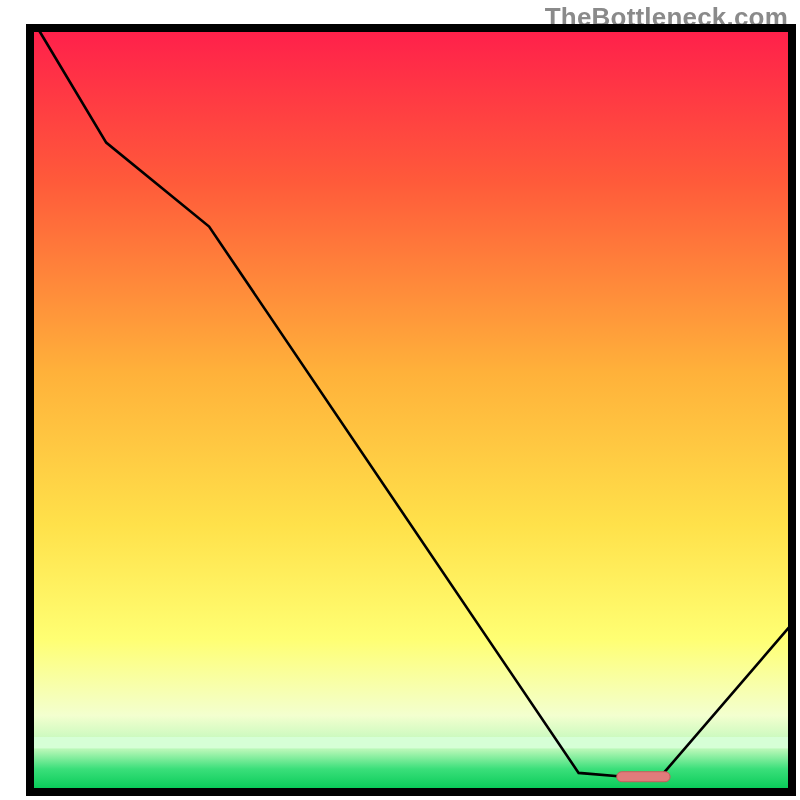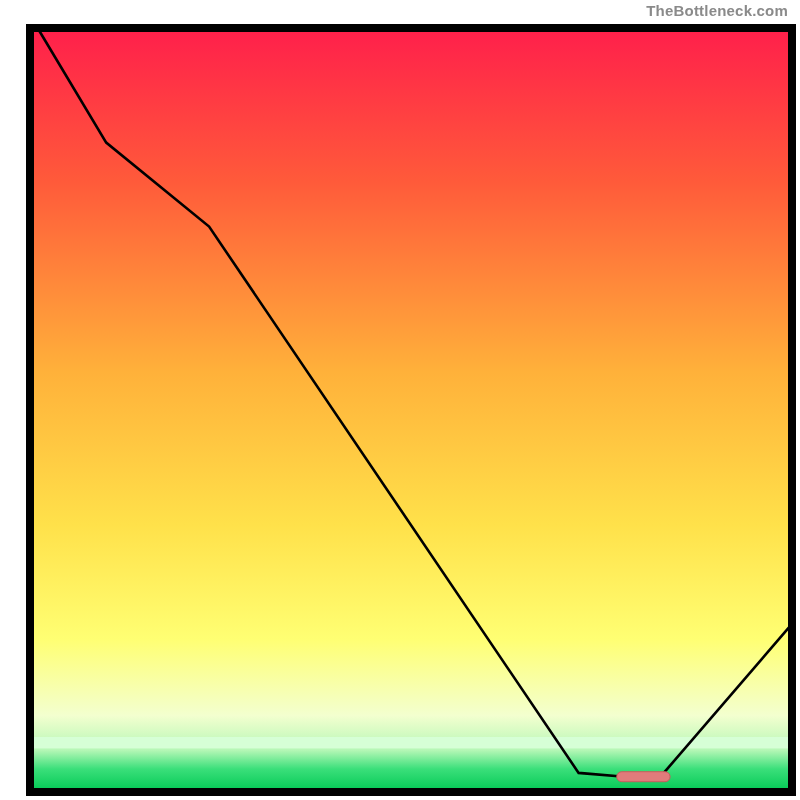--- a/index.html
+++ b/index.html
@@ -13,21 +13,21 @@
   .stage {
     position: relative;
     width: 800px;
     height: 800px;
     overflow: hidden;
   }
   .attribution {
     position: absolute;
     top: 2px;
     right: 12px;
-    font-size: 15px;
+    font-size: 26px;
     font-weight: 600;
     color: #8a8a8a;
     letter-spacing: 0.2px;
     user-select: none;
   }
   svg.plot {
     position: absolute;
     left: 0;
     top: 0;
   }

